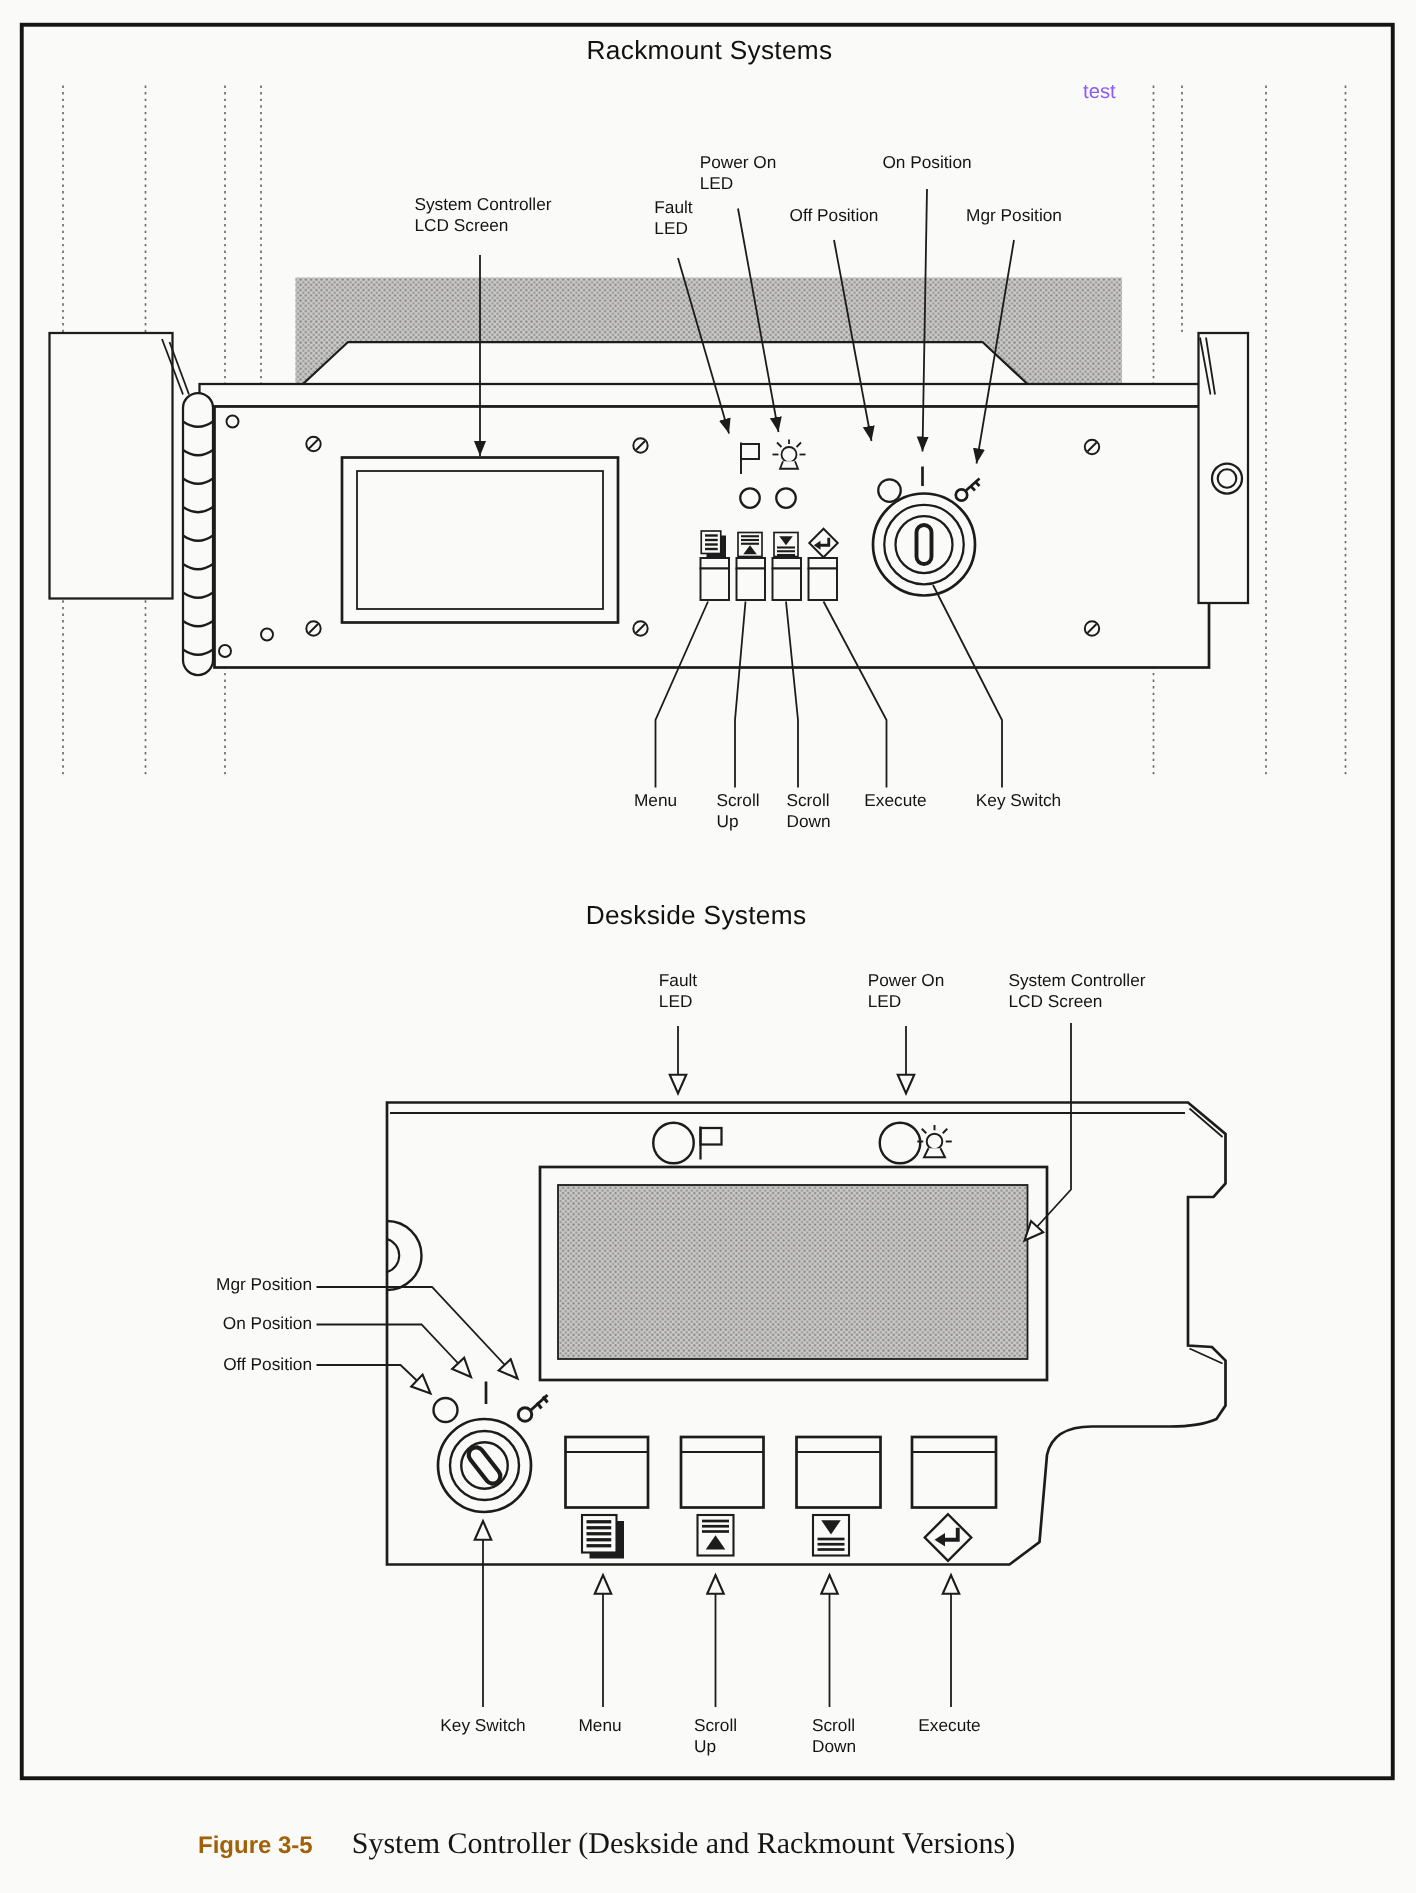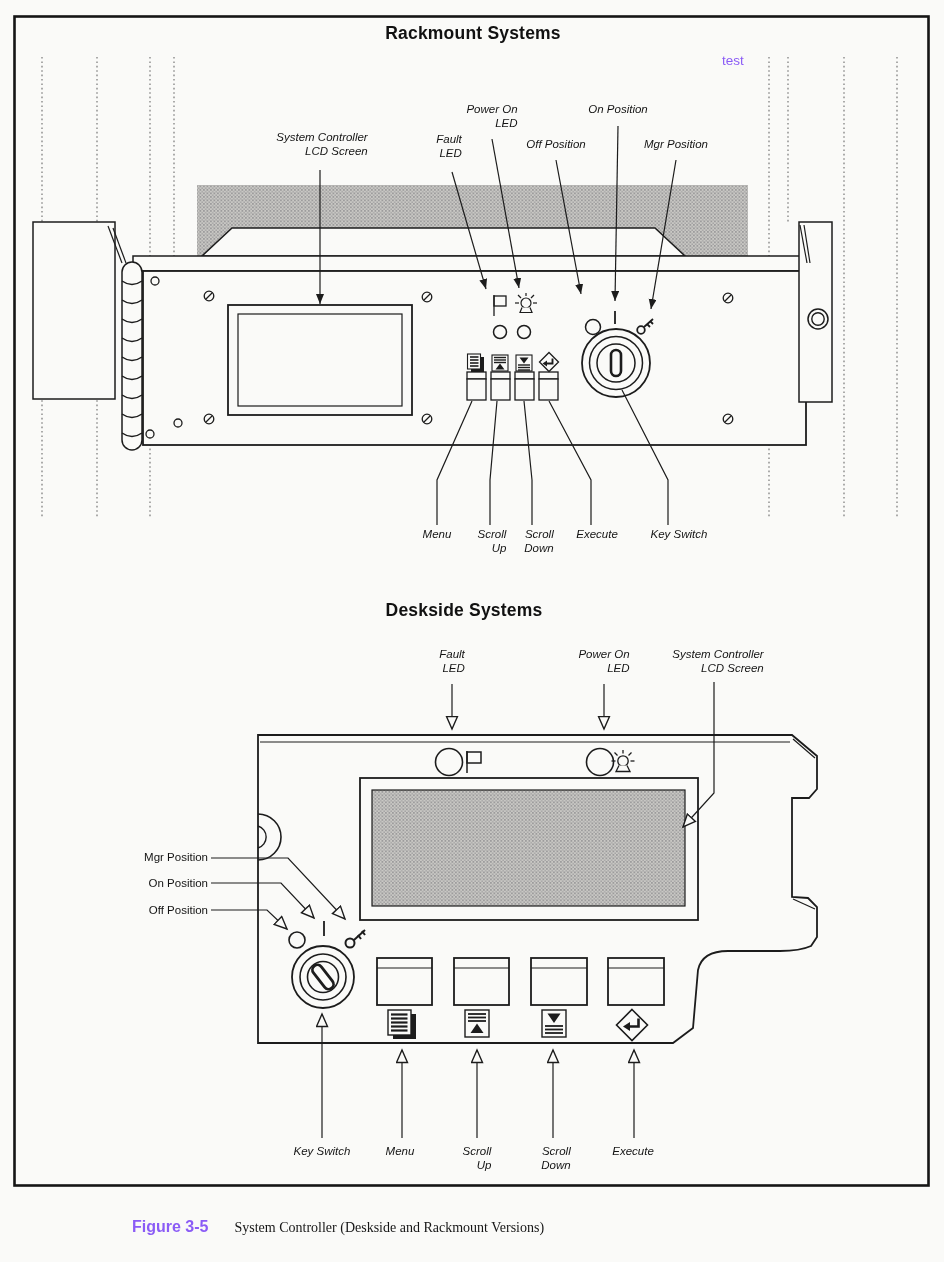--- a/index.html
+++ b/index.html
@@ -1,28 +1,28 @@
 <!DOCTYPE html>
 <html><head>
 <meta charset="utf-8">
 <style>
   html,body{margin:0;padding:0;background:#e8e8e6;}
   .page{position:relative;width:944px;height:1262px;background:#fafaf8;overflow:hidden;
         font-family:"Liberation Sans",sans-serif;color:#1c1c1c;}
   svg{position:absolute;left:0;top:0;}
-  .lbl{position:absolute;font-size:11.5px;line-height:13.5px;text-align:right;
-       transform:translateX(-50%);white-space:pre-line;color:#141414;font-style:italic;}
+  .lbl{position:absolute;font-size:11.5px;line-height:13.5px;text-align:left;
+       transform:translateX(-50%);white-space:pre-line;color:#141414;}
   .lbl-r{position:absolute;font-size:11.5px;line-height:13.5px;text-align:right;
        white-space:pre-line;color:#141414;}
-  .sec-title{position:absolute;transform:translateX(-50%);font-weight:bold;
+  .sec-title{position:absolute;transform:translateX(-50%);font-weight:normal;
        font-size:17.5px;letter-spacing:.2px;color:#111;}
   .note{position:absolute;font-size:13.5px;color:#8b5cf6;}
   .caption{position:absolute;left:132px;top:1218px;white-space:nowrap;}
-  .cap-tag{font-weight:bold;font-size:16px;color:#8b5cf6;}
-  .cap-text{font-family:"Liberation Serif",serif;font-size:14px;margin-left:26px;color:#161616;}
+  .cap-tag{font-weight:bold;font-size:16px;color:#a16207;}
+  .cap-text{font-family:"Liberation Serif",serif;font-size:20px;margin-left:26px;color:#161616;}
 </style>
 </head>
 <body>
 
 <div class="page">
 
 <svg width="944" height="1262" viewBox="0 0 944 1262">
   <defs>
     <pattern id="stip" width="3.5" height="3.5" patternUnits="userSpaceOnUse">
       <rect width="3.5" height="3.5" fill="#c9c8c4"></rect>

